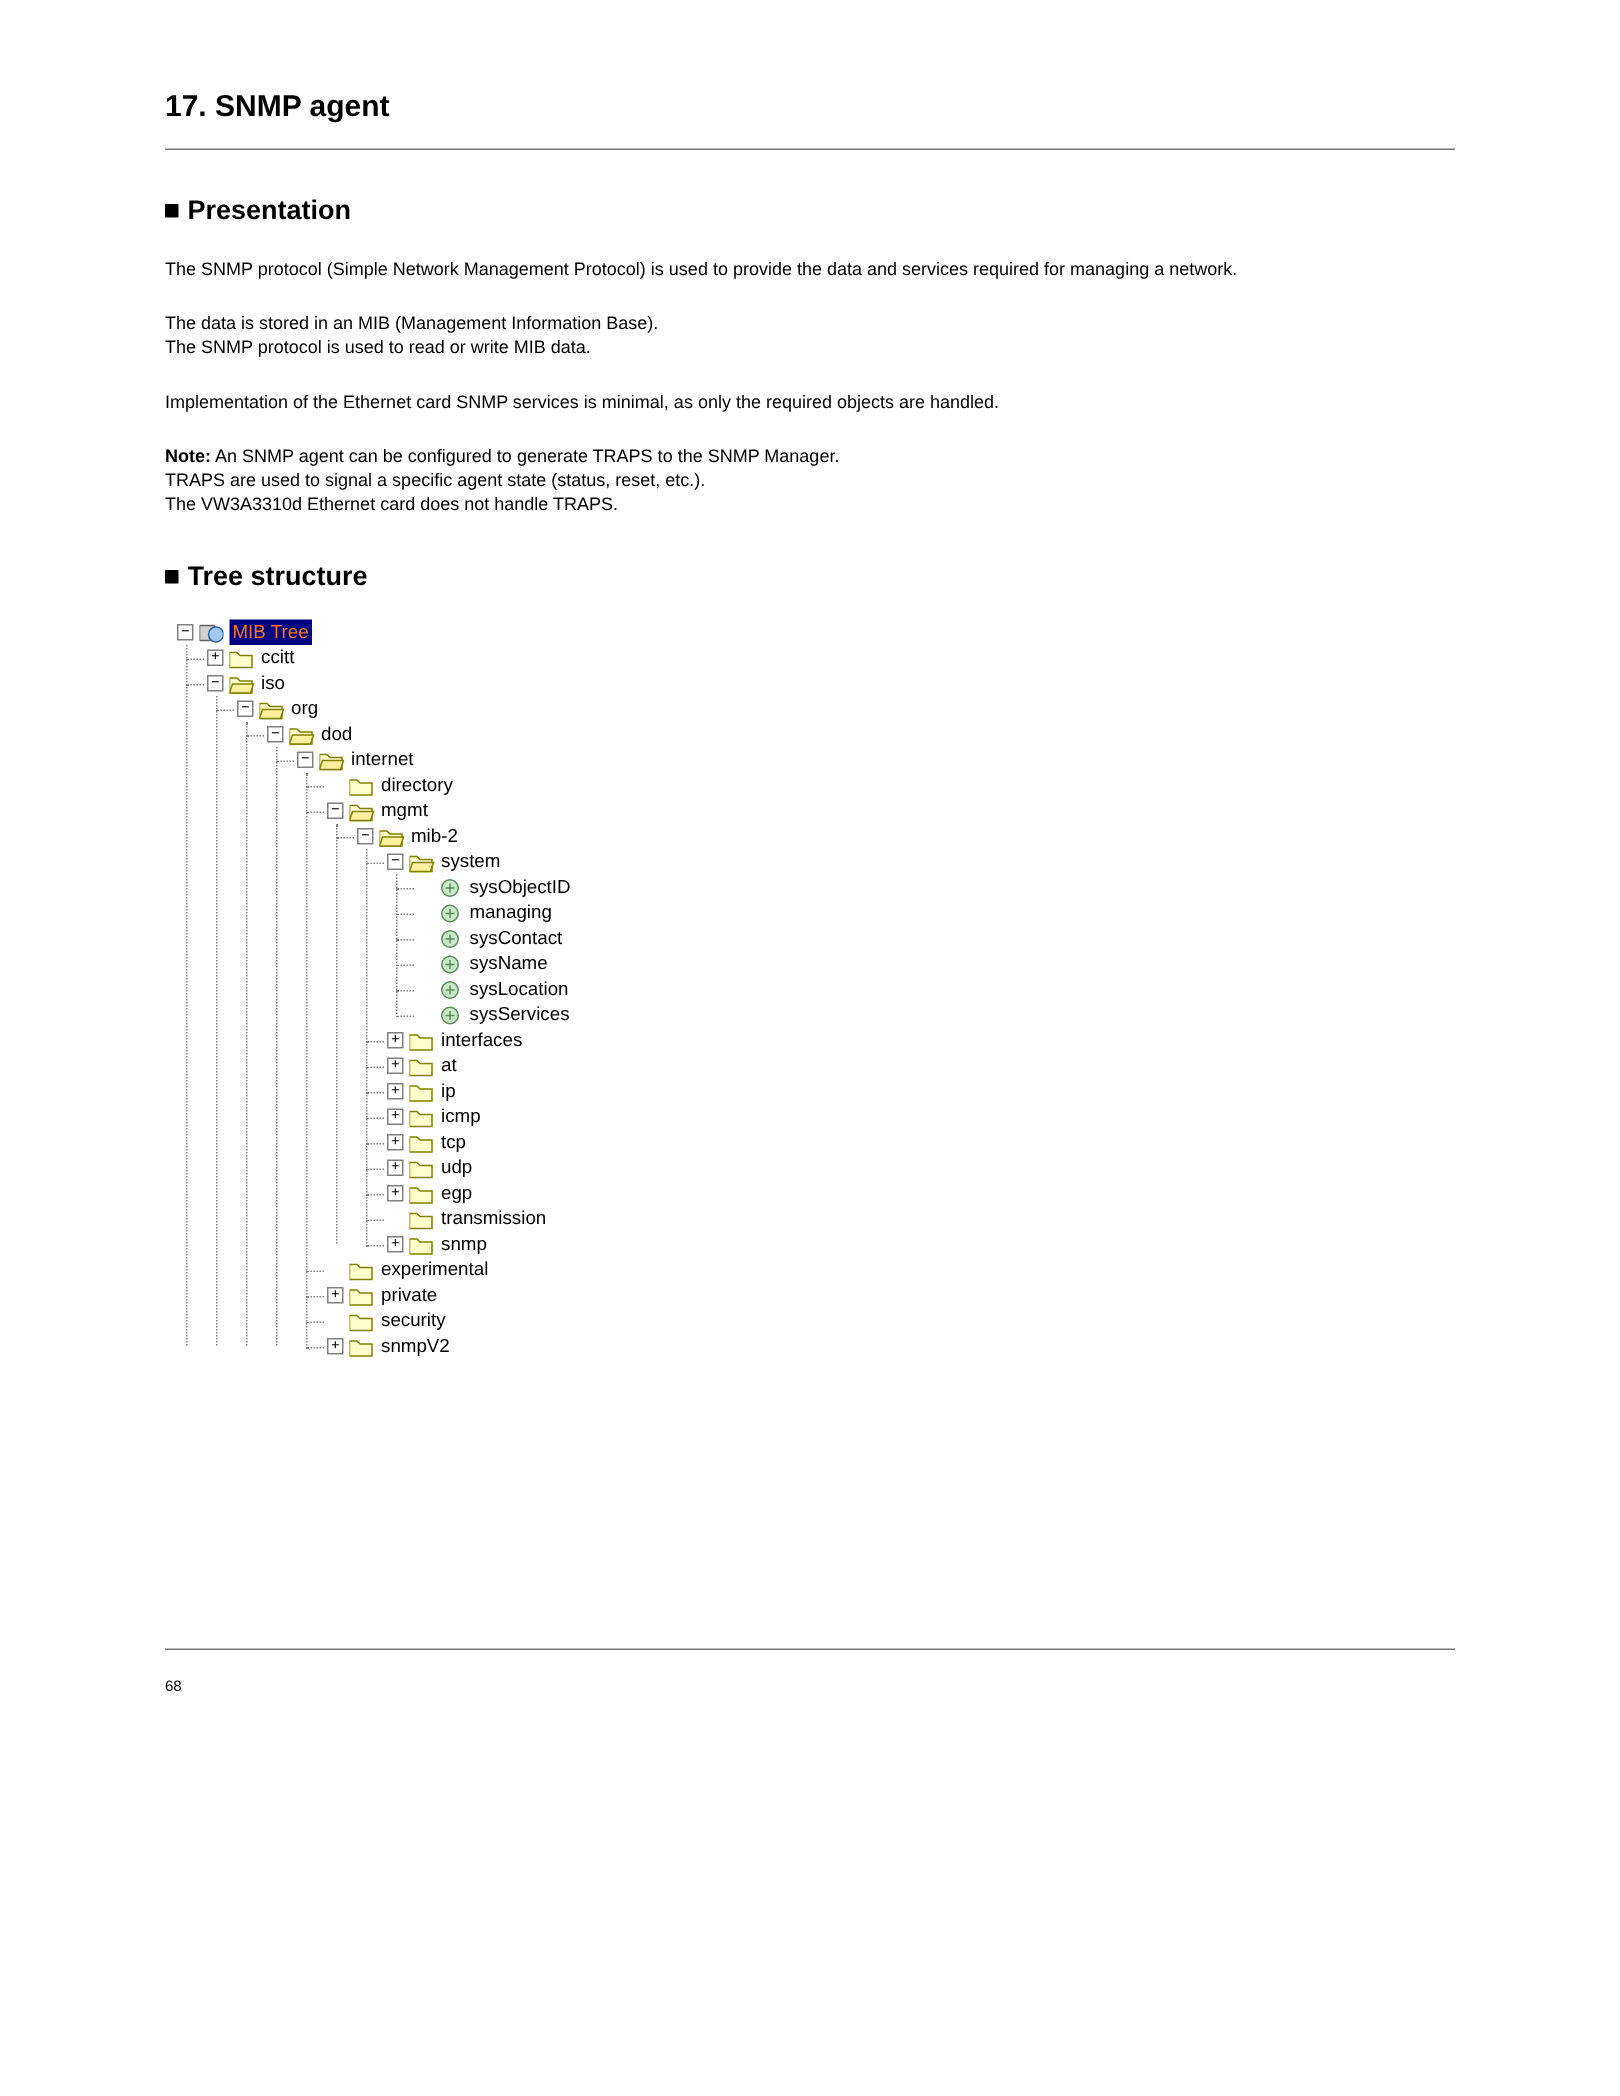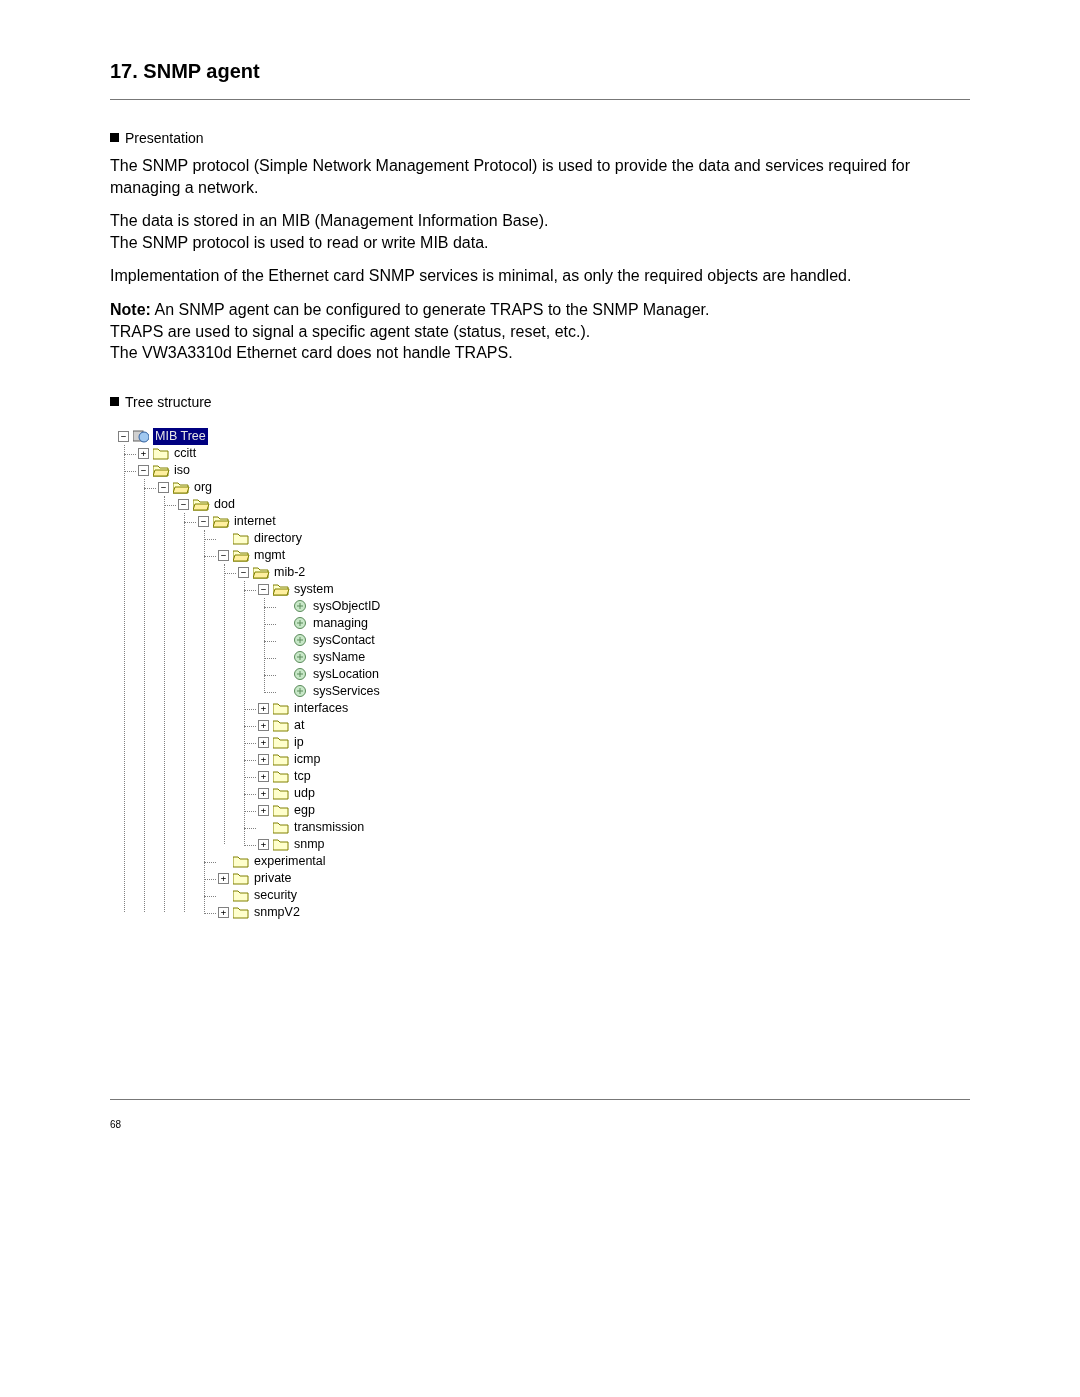--- a/index.html
+++ b/index.html
@@ -28,36 +28,36 @@
   }
   hr.bottom-rule {
     border: none;
     border-top: 1px solid #777;
     position: absolute;
     left: 110px;
     right: 110px;
     bottom: 60px;
   }
   .section-heading {
-    font-size: 14px;
-    font-weight: normal;
+    font-size: 18px;
+    font-weight: bold;
     margin: 8px 0 8px 0;
   }
   .square-bullet {
     display: inline-block;
     width: 9px;
     height: 9px;
     background: #000;
     margin-right: 6px;
     vertical-align: 1px;
   }
   .body-text {
-    font-size: 16px;
+    font-size: 12px;
     line-height: 1.35;
-    margin: 9px 0 12px 0;
+    margin: 20px 0 12px 0;
   }
   .page-number {
     position: absolute;
     left: 110px;
     bottom: 38px;
     font-size: 10px;
     margin-top: 20px;
   }
   
   .tree {
@@ -138,21 +138,21 @@
   .root-icon {
     width: 16px;
     height: 14px;
     flex-shrink: 0;
   }
   .node-label {
     padding: 0 2px;
   }
   .node-label.selected {
     background: #000080;
-    color: #e5e5e5;
+    color: #f97316;
     text-align: right;
   }
 </style>
 </head>
 <body>
 
 <svg width="0" height="0" style="position:absolute">
   <defs>
     <g id="folder-closed">
       <path d="M0 2 L5 2 L7 4 L15 4 L15 12 L0 12 Z" fill="#ffffcc" stroke="#808000" stroke-width="1"></path>

